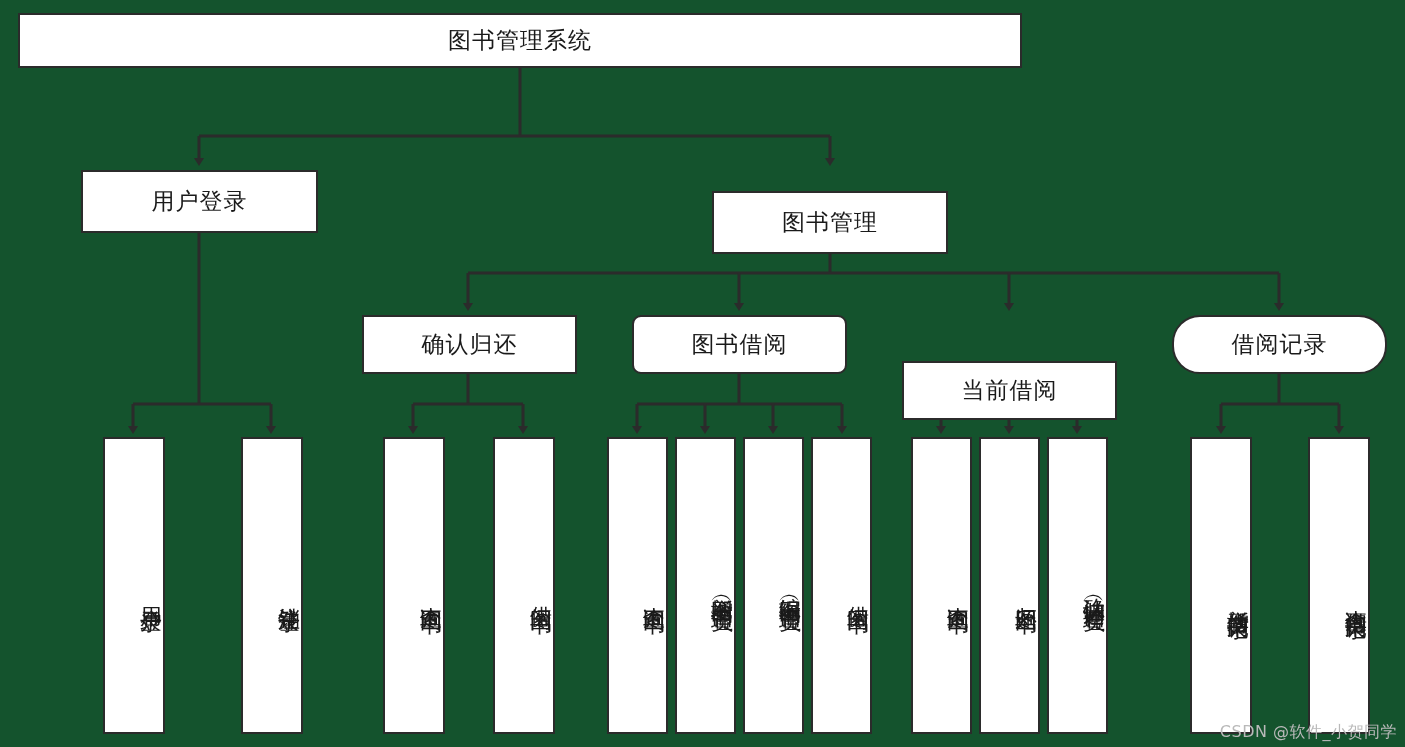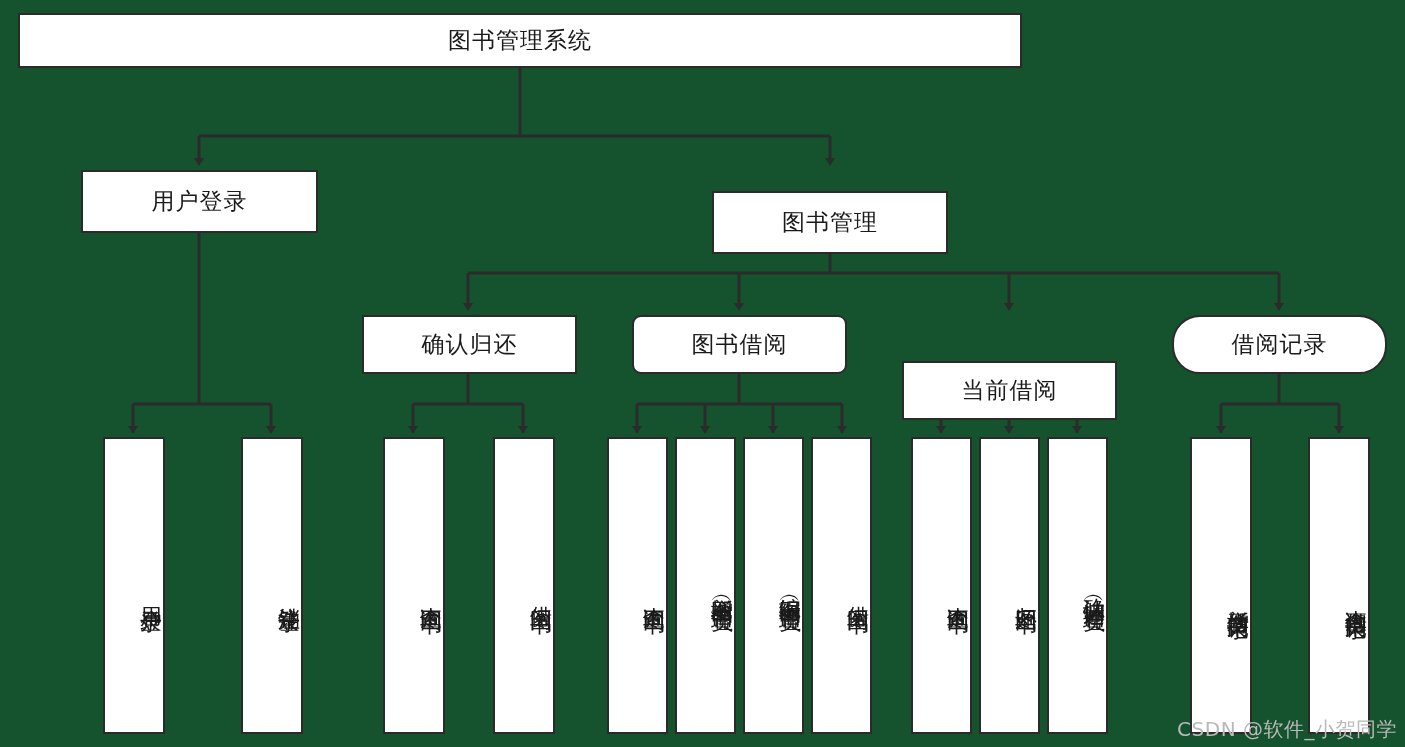--- a/index.html
+++ b/index.html
@@ -54,21 +54,21 @@
   }
   .node.vert .vtext {
     writing-mode: vertical-rl;
     text-orientation: upright;
     white-space: nowrap;
   }
   .watermark {
     position: absolute;
     right: 8px;
     bottom: 4px;
-    font-size: 20px;
+    font-size: 16px;
     color: #b9b9b9;
     letter-spacing: 0.5px;
     white-space: nowrap;
   }
 </style>
 </head>
 <body>
 
 <div id="canvas">
 

